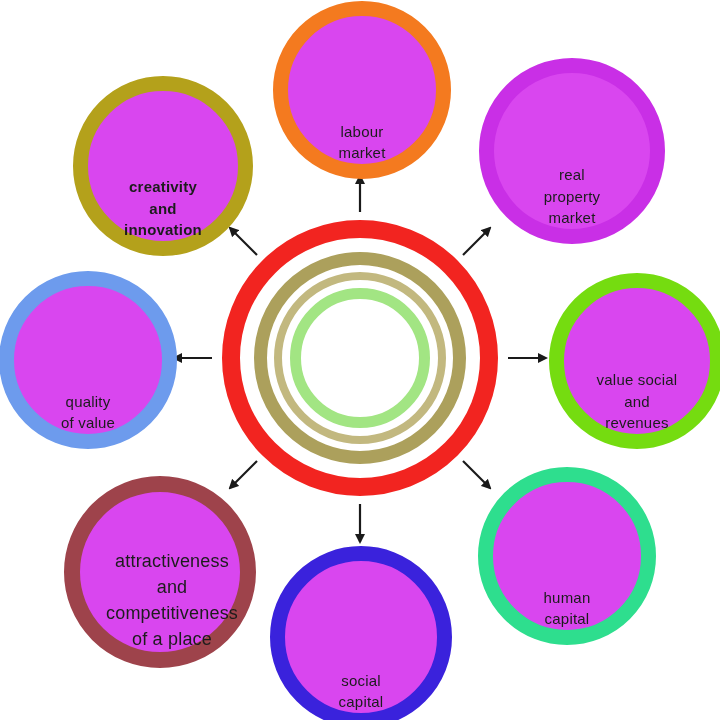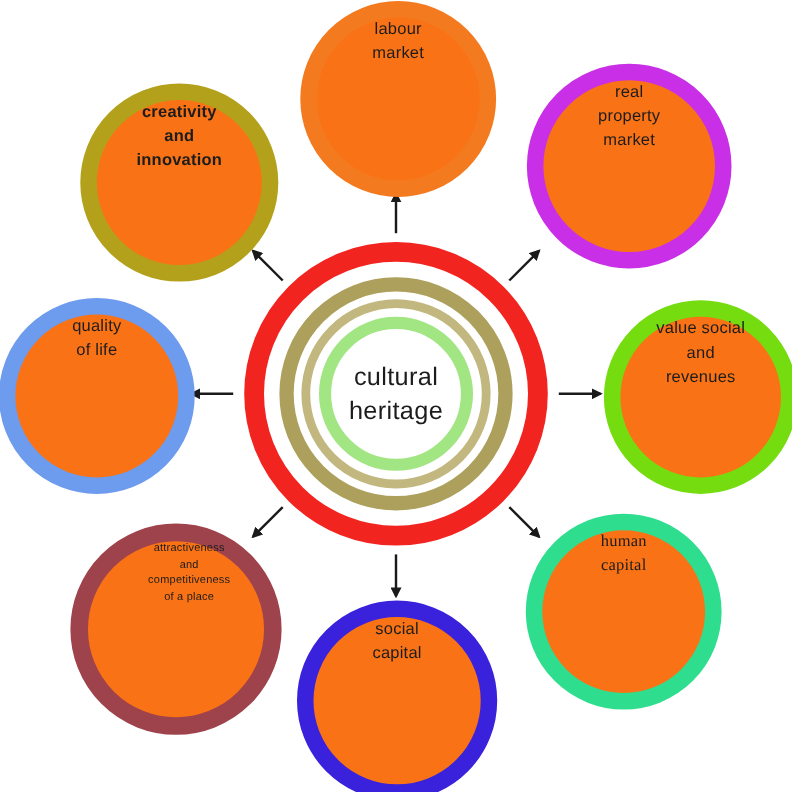--- a/index.html
+++ b/index.html
@@ -15,40 +15,40 @@
     background: #ffffff;
     overflow: hidden;
   }
   
   .node {
     position: absolute;
     box-sizing: border-box;
     border-style: solid;
     border-width: 15px;
     border-radius: 50%;
-    background: #f97316;
+    background: #d946ef;
     display: flex;
-    align-items: flex-start;
+    align-items: flex-end;
     justify-content: center;
   }
   .node .label {
     white-space: pre-line;
     text-align: center;
     font-size: 15px;
     line-height: 1.45;
     color: #1c1c1c;
     letter-spacing: 0.2px;
   }
   .n1 { left: 273px; top: 1px;   width: 178px; height: 178px; }
   .n2 { left: 479px; top: 58px;  width: 186px; height: 186px; }
   .n3 { left: 549px; top: 273px; width: 176px; height: 176px; }
   .n4 { left: 478px; top: 467px; width: 178px; height: 178px; }
   .n5 { left: 270px; top: 546px; width: 182px; height: 182px; }
   .n6 { left: 64px;  top: 476px; width: 192px; height: 192px; border-width: 16px; }
-  .n6 .label { font-size: 10px; margin-left: 24px; }
+  .n6 .label { font-size: 18px; margin-left: 24px; }
   .n7 { left: -1px;  top: 271px; width: 178px; height: 178px; }
   .n8 { left: 73px;  top: 76px;  width: 180px; height: 180px; }
   
   .ring {
     position: absolute;
     box-sizing: border-box;
     border-style: solid;
     border-radius: 50%;
     background: transparent;
   }
@@ -99,60 +99,58 @@
       <line x1="257" y1="461" x2="230" y2="488" marker-end="url(#ah)"></line>
       <line x1="212" y1="358" x2="174" y2="358" marker-end="url(#ah)"></line>
       <line x1="257" y1="255" x2="230" y2="228" marker-end="url(#ah)"></line>
     </g>
   </svg>
 
   <div class="ring ring-outer" style="border-color: rgb(242, 36, 32);"></div>
   <div class="ring ring-mid" style="border-color: rgb(172, 160, 92);"></div>
   <div class="ring ring-mid2" style="border-color: rgb(194, 184, 127);"></div>
   <div class="ring ring-inner" style="border-color: rgb(162, 229, 131);"></div>
-  <div class="hub-label">cultural
-heritage</div>
 
   <div class="node n1" style="border-color: rgb(244, 122, 31);">
     <span class="label">labour
 market</span>
   </div>
 
   <div class="node n2" style="border-color: rgb(201, 47, 230);">
     <span class="label">real
 property
 market</span>
   </div>
 
   <div class="node n3" style="border-color: rgb(117, 220, 16);">
     <span class="label">value social
 and
 revenues</span>
   </div>
 
-  <div class="node n4" style="border-color: rgb(46, 222, 142); font-family: Liberation Serif, serif;">
+  <div class="node n4" style="border-color: rgb(46, 222, 142);">
     <span class="label">human
 capital</span>
   </div>
 
   <div class="node n5" style="border-color: rgb(58, 34, 220);">
     <span class="label">social
 capital</span>
   </div>
 
   <div class="node n6" style="border-color: rgb(158, 67, 75);">
     <span class="label">attractiveness
 and
 competitiveness
 of a place</span>
   </div>
 
   <div class="node n7" style="border-color: rgb(109, 155, 237);">
     <span class="label">quality
-of life</span>
+of value</span>
   </div>
 
   <div class="node n8" style="border-color: rgb(180, 161, 27); font-weight: bold;">
     <span class="label">creativity
 and
 innovation</span>
   </div>
 
 </div>
 

